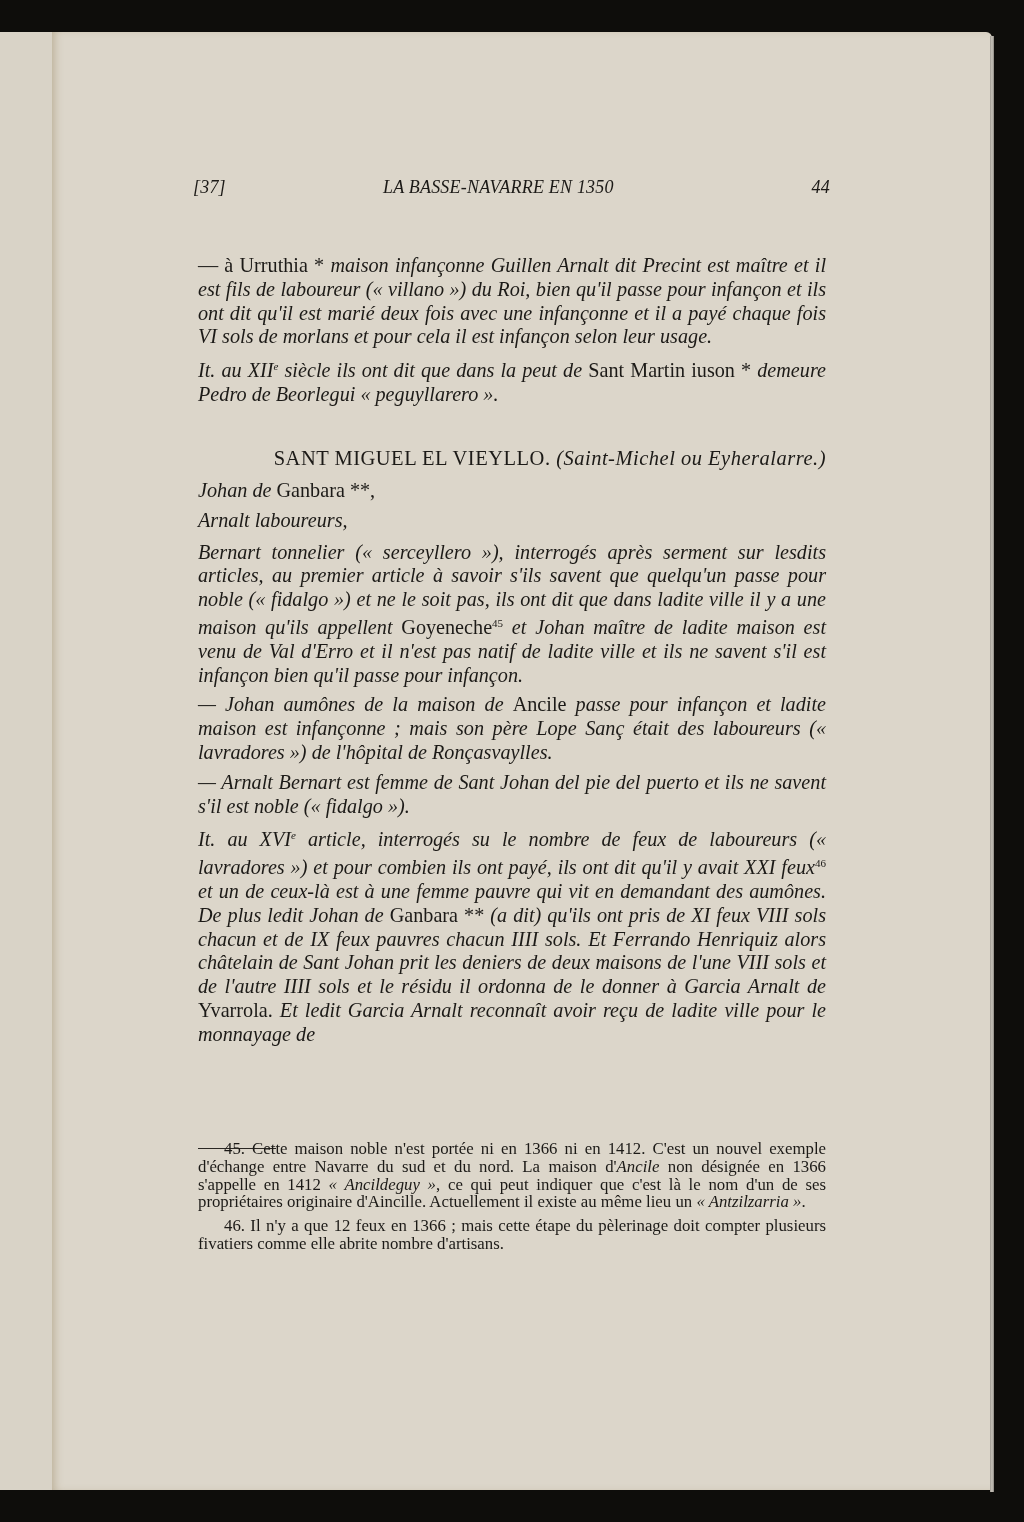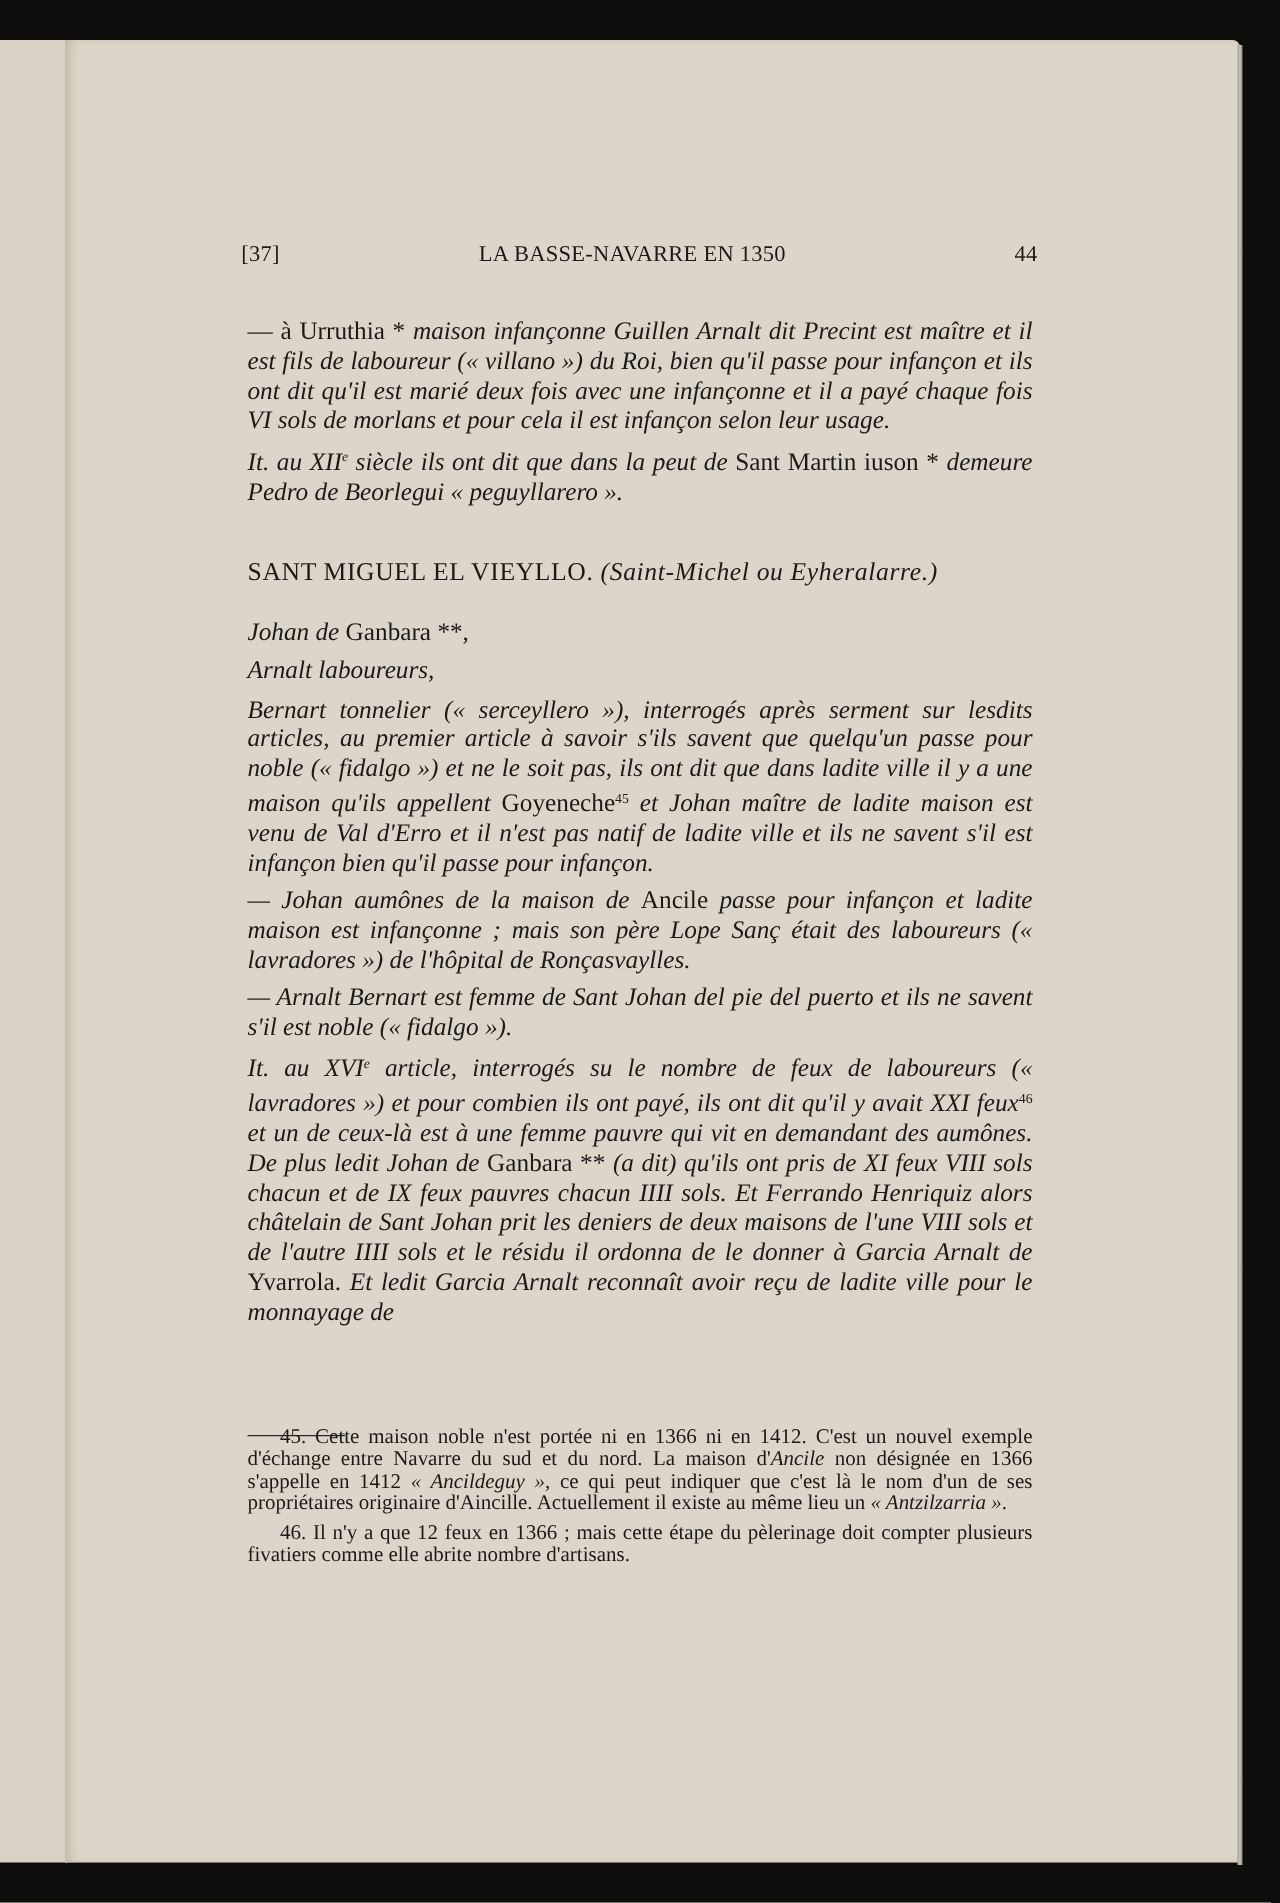--- a/index.html
+++ b/index.html
@@ -18,35 +18,35 @@
     position: absolute; left: 52px; top: 32px; width: 940px; height: 1458px;
     background: #dcd6ca;
     border-top-right-radius: 6px;
     box-shadow: inset 6px 0 10px -4px #b9ad94;
   }
   .page-edge {
     position: absolute; left: 990px; top: 36px; width: 4px; height: 1456px;
     background: linear-gradient(to right, #9f9a92, #c9c4bc, #8a8680);
   }
   .header {
-    position: absolute; top: 190px; left: 193px; width: 642px; height: 30px;
-    font-size: 18px; letter-spacing: 0.2px;
+    position: absolute; top: 174px; left: 193px; width: 642px; height: 30px;
+    font-size: 18px; letter-spacing: 0.2px; font-style: italic;
   }
   .header .folio-left { position: absolute; left: 0; top: 3px; }
   .header .running { position: absolute; left: 190px; top: 3px; }
   .header .folio-right { position: absolute; right: 5px; top: 3px; }
   .body-text {
     position: absolute; left: 198px; top: 254px; width: 628px;
     font-size: 20.2px; line-height: 23.8px; text-align: justify;
   }
   .body-text p { margin: 0; }
   .i { font-style: italic; }
   .gap-s { margin-top: 6px !important; }
   .gap-l { margin-top: 40px !important; }
-  .heading { font-size: 20.5px; letter-spacing: 0.5px; text-align: left; }
+  .heading { font-size: 20.5px; letter-spacing: 0.5px; text-align: right; }
   .names p { margin: 0; line-height: 30px; }
   .sup { font-size: 11px; vertical-align: 7px; }
   .fn-rule {
     position: absolute; left: 198px; top: 1148px; width: 78px; height: 1px;
     background: #2a2723;
   }
   .footnotes {
     position: absolute; left: 198px; top: 1140px; width: 628px;
     font-size: 16.8px; line-height: 17.8px; text-align: justify;
   }
@@ -70,21 +70,21 @@
   <p>
     <span>— à </span><span>Urruthia</span><span> * </span><span class="i">maison infançonne Guillen Arnalt dit Precint est maître et il est fils de laboureur (« villano ») du Roi, bien qu'il passe pour infançon et ils ont dit qu'il est marié deux fois avec une infançonne et il a payé chaque fois VI sols de morlans et pour cela il est infançon selon leur usage.</span>
   </p>
   <p class="gap-s">
     <span class="i">It. au XII</span><span class="i sup">e</span><span class="i"> siècle ils ont dit que dans la peut de </span><span>Sant Martin iuson</span><span> * </span><span class="i">demeure Pedro de Beorlegui « peguyllarero ».</span>
   </p>
   <p class="gap-l heading">
     <span>SANT MIGUEL EL VIEYLLO.</span>
     <span class="i">(Saint-Michel ou Eyheralarre.)</span>
   </p>
-  <div class="names" style="margin-top:20px">
+  <div class="names" style="margin-top:4px">
     <p><span class="i">Johan de </span><span>Ganbara</span><span> **,</span></p>
     <p class="i">Arnalt laboureurs,</p>
   </div>
   <p class="gap-s" style="margin-top:8px">
     <span class="i">Bernart tonnelier (« serceyllero »), interrogés après serment sur lesdits articles, au premier article à savoir s'ils savent que quelqu'un passe pour noble (« fidalgo ») et ne le soit pas, ils ont dit que dans ladite ville il y a une maison qu'ils appellent </span><span>Goyeneche</span><span class="sup">45</span><span class="i"> et Johan maître de ladite maison est venu de Val d'Erro et il n'est pas natif de ladite ville et ils ne savent s'il est infançon bien qu'il passe pour infançon.</span>
   </p>
   <p class="gap-s">
     <span class="i">— Johan aumônes de la maison de </span><span>Ancile</span><span class="i"> passe pour infançon et ladite maison est infançonne ; mais son père Lope Sanç était des laboureurs (« lavradores ») de l'hôpital de Ronçasvaylles.</span>
   </p>
   <p class="gap-s i">— Arnalt Bernart est femme de Sant Johan del pie del puerto et ils ne savent s'il est noble (« fidalgo »).</p>

